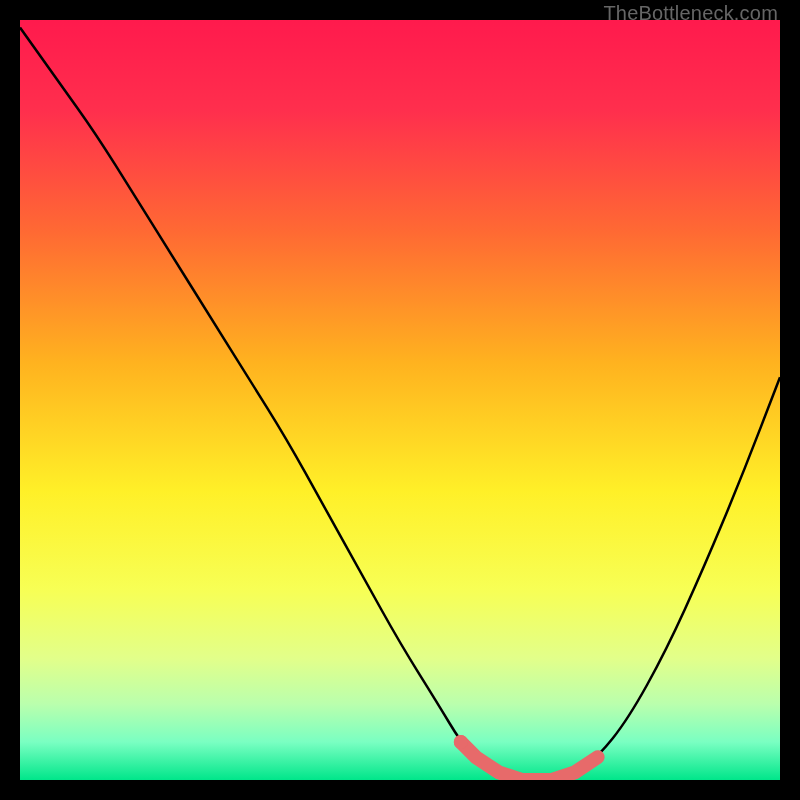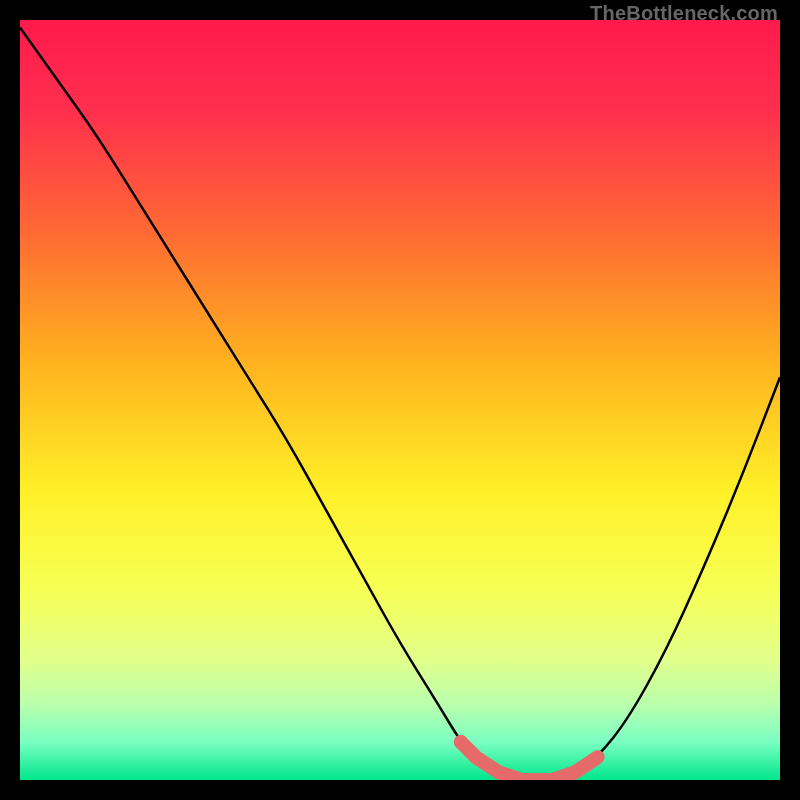--- a/index.html
+++ b/index.html
@@ -25,21 +25,21 @@
     top: 0;
     width: 760px;
     height: 760px;
   }
   .watermark {
     position: absolute;
     top: 2px;
     right: 22px;
     color: #666;
     font-size: 20px;
-    font-weight: 700;
+    font-weight: 400;
     letter-spacing: 0.2px;
     white-space: nowrap;
   }
 </style>
 </head>
 <body>
 
 <div class="frame">
   <svg class="plot" viewBox="0 0 760 760" preserveAspectRatio="none">
     <defs>

